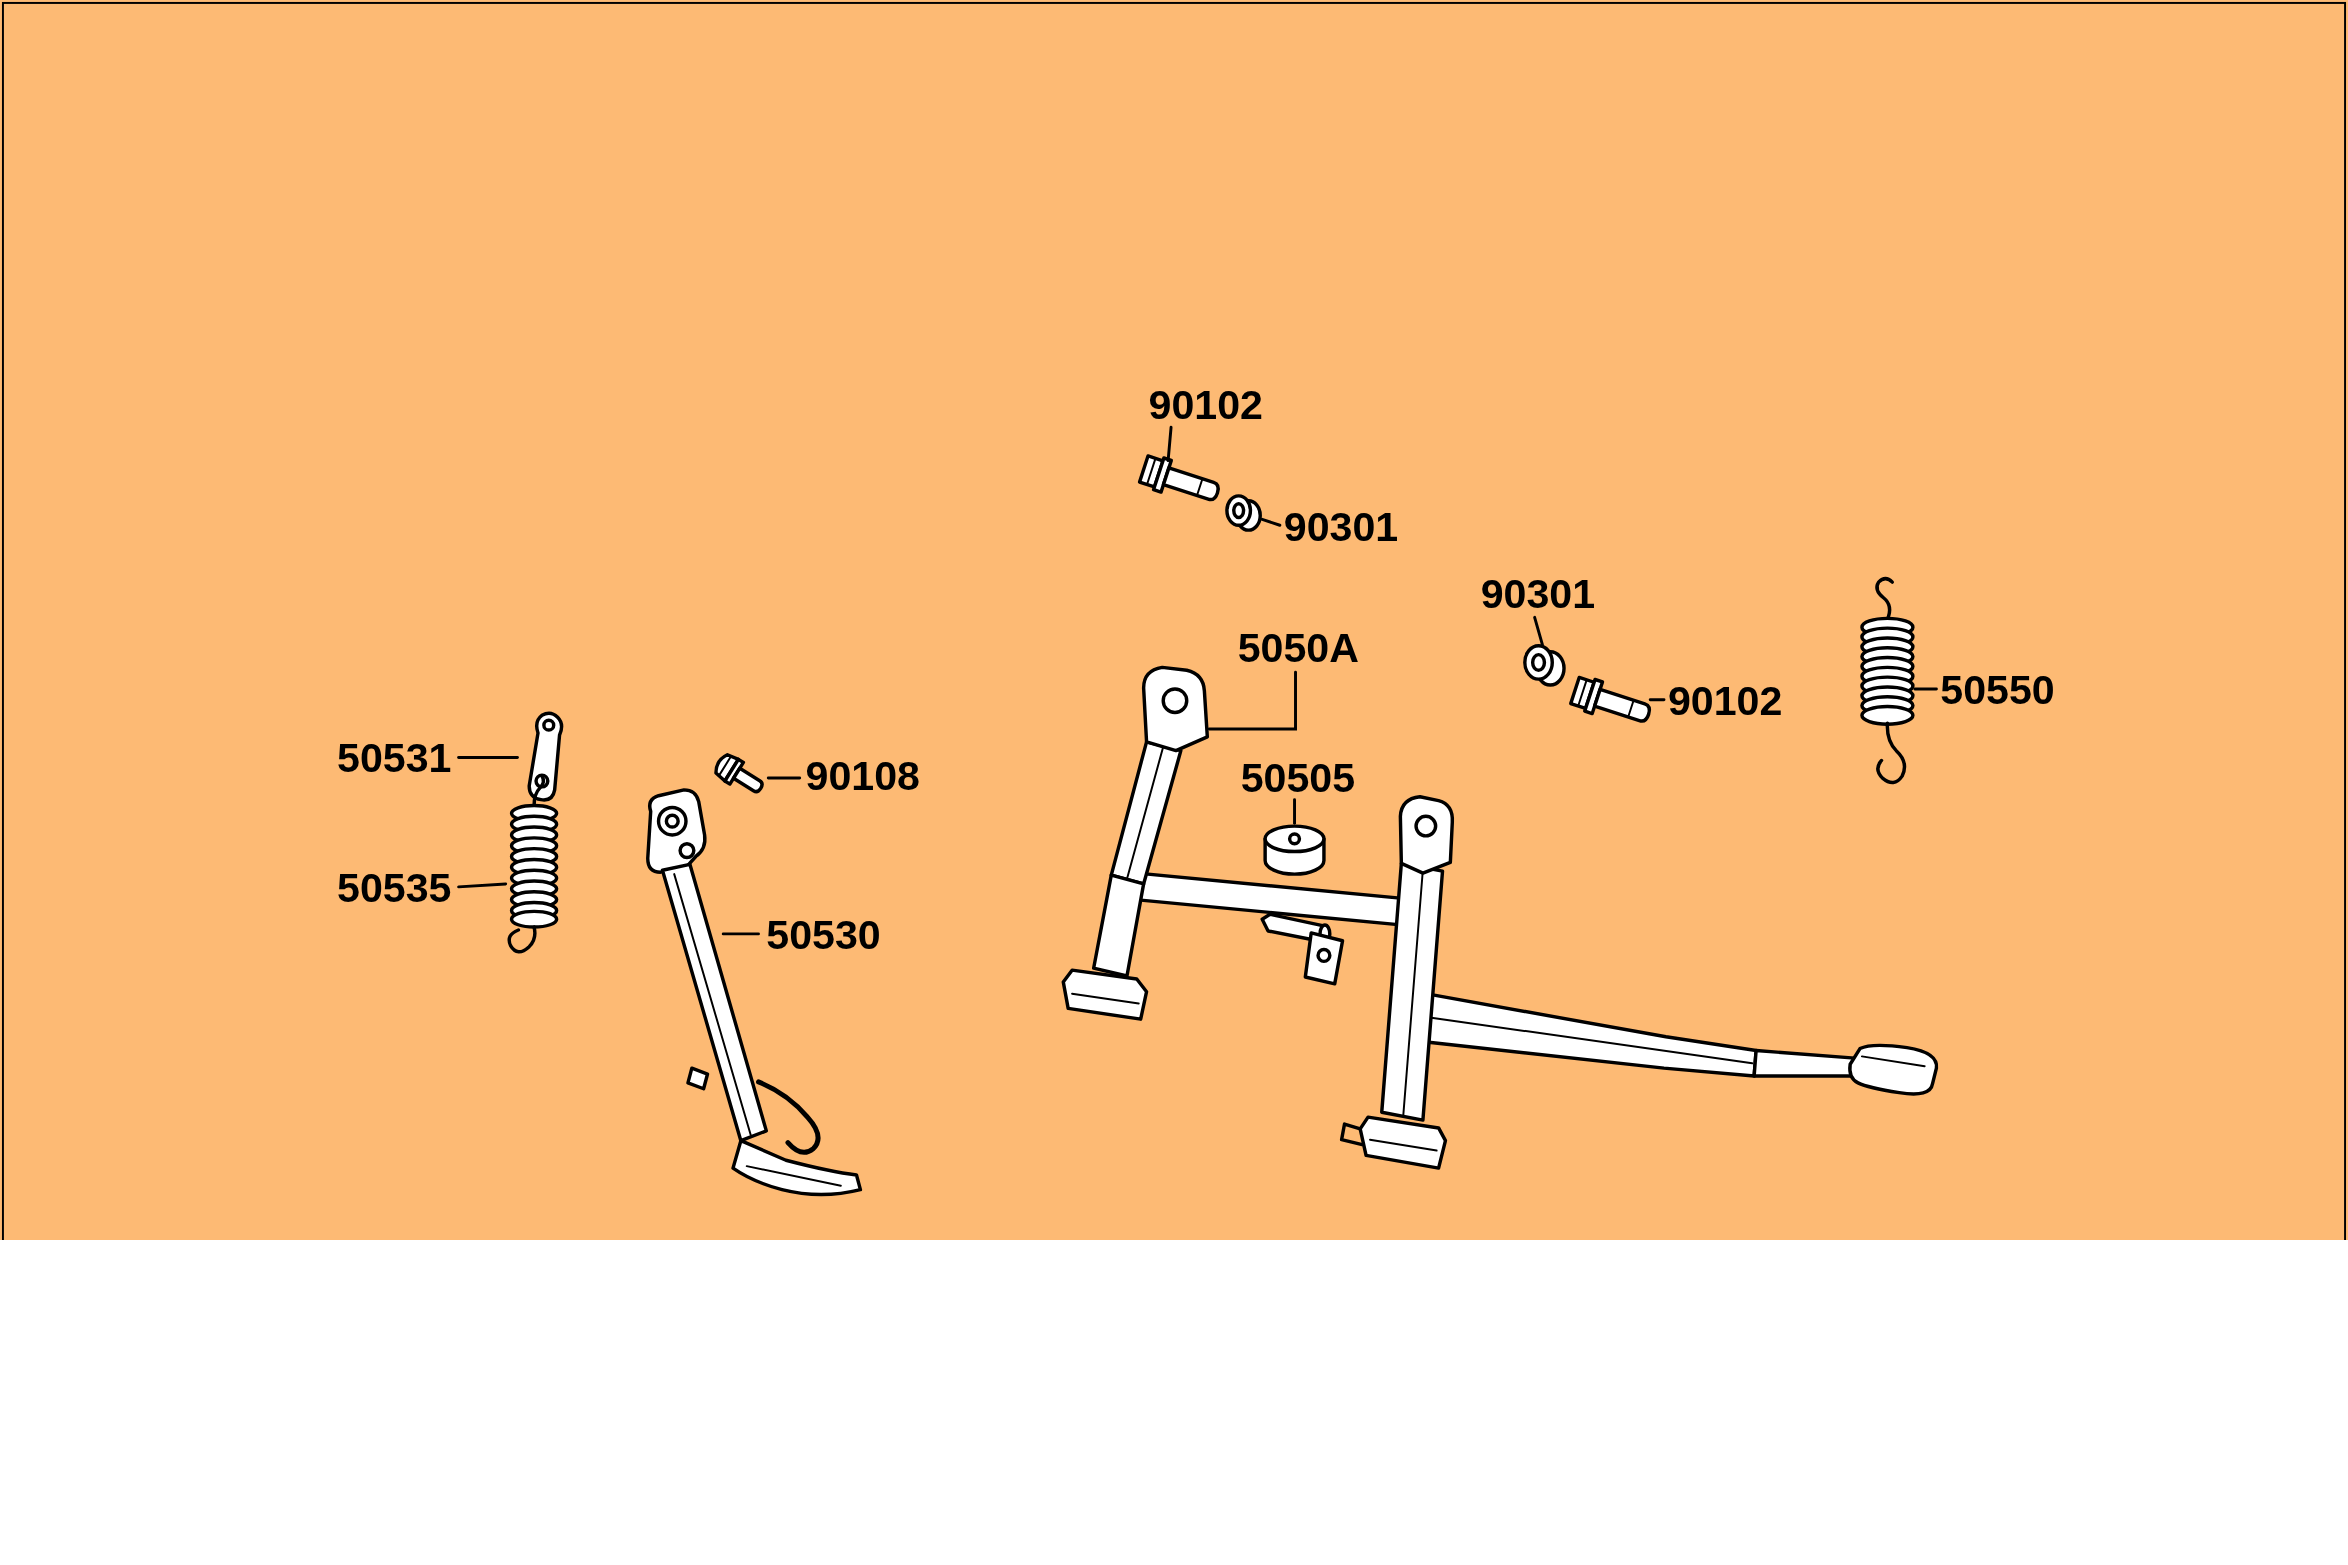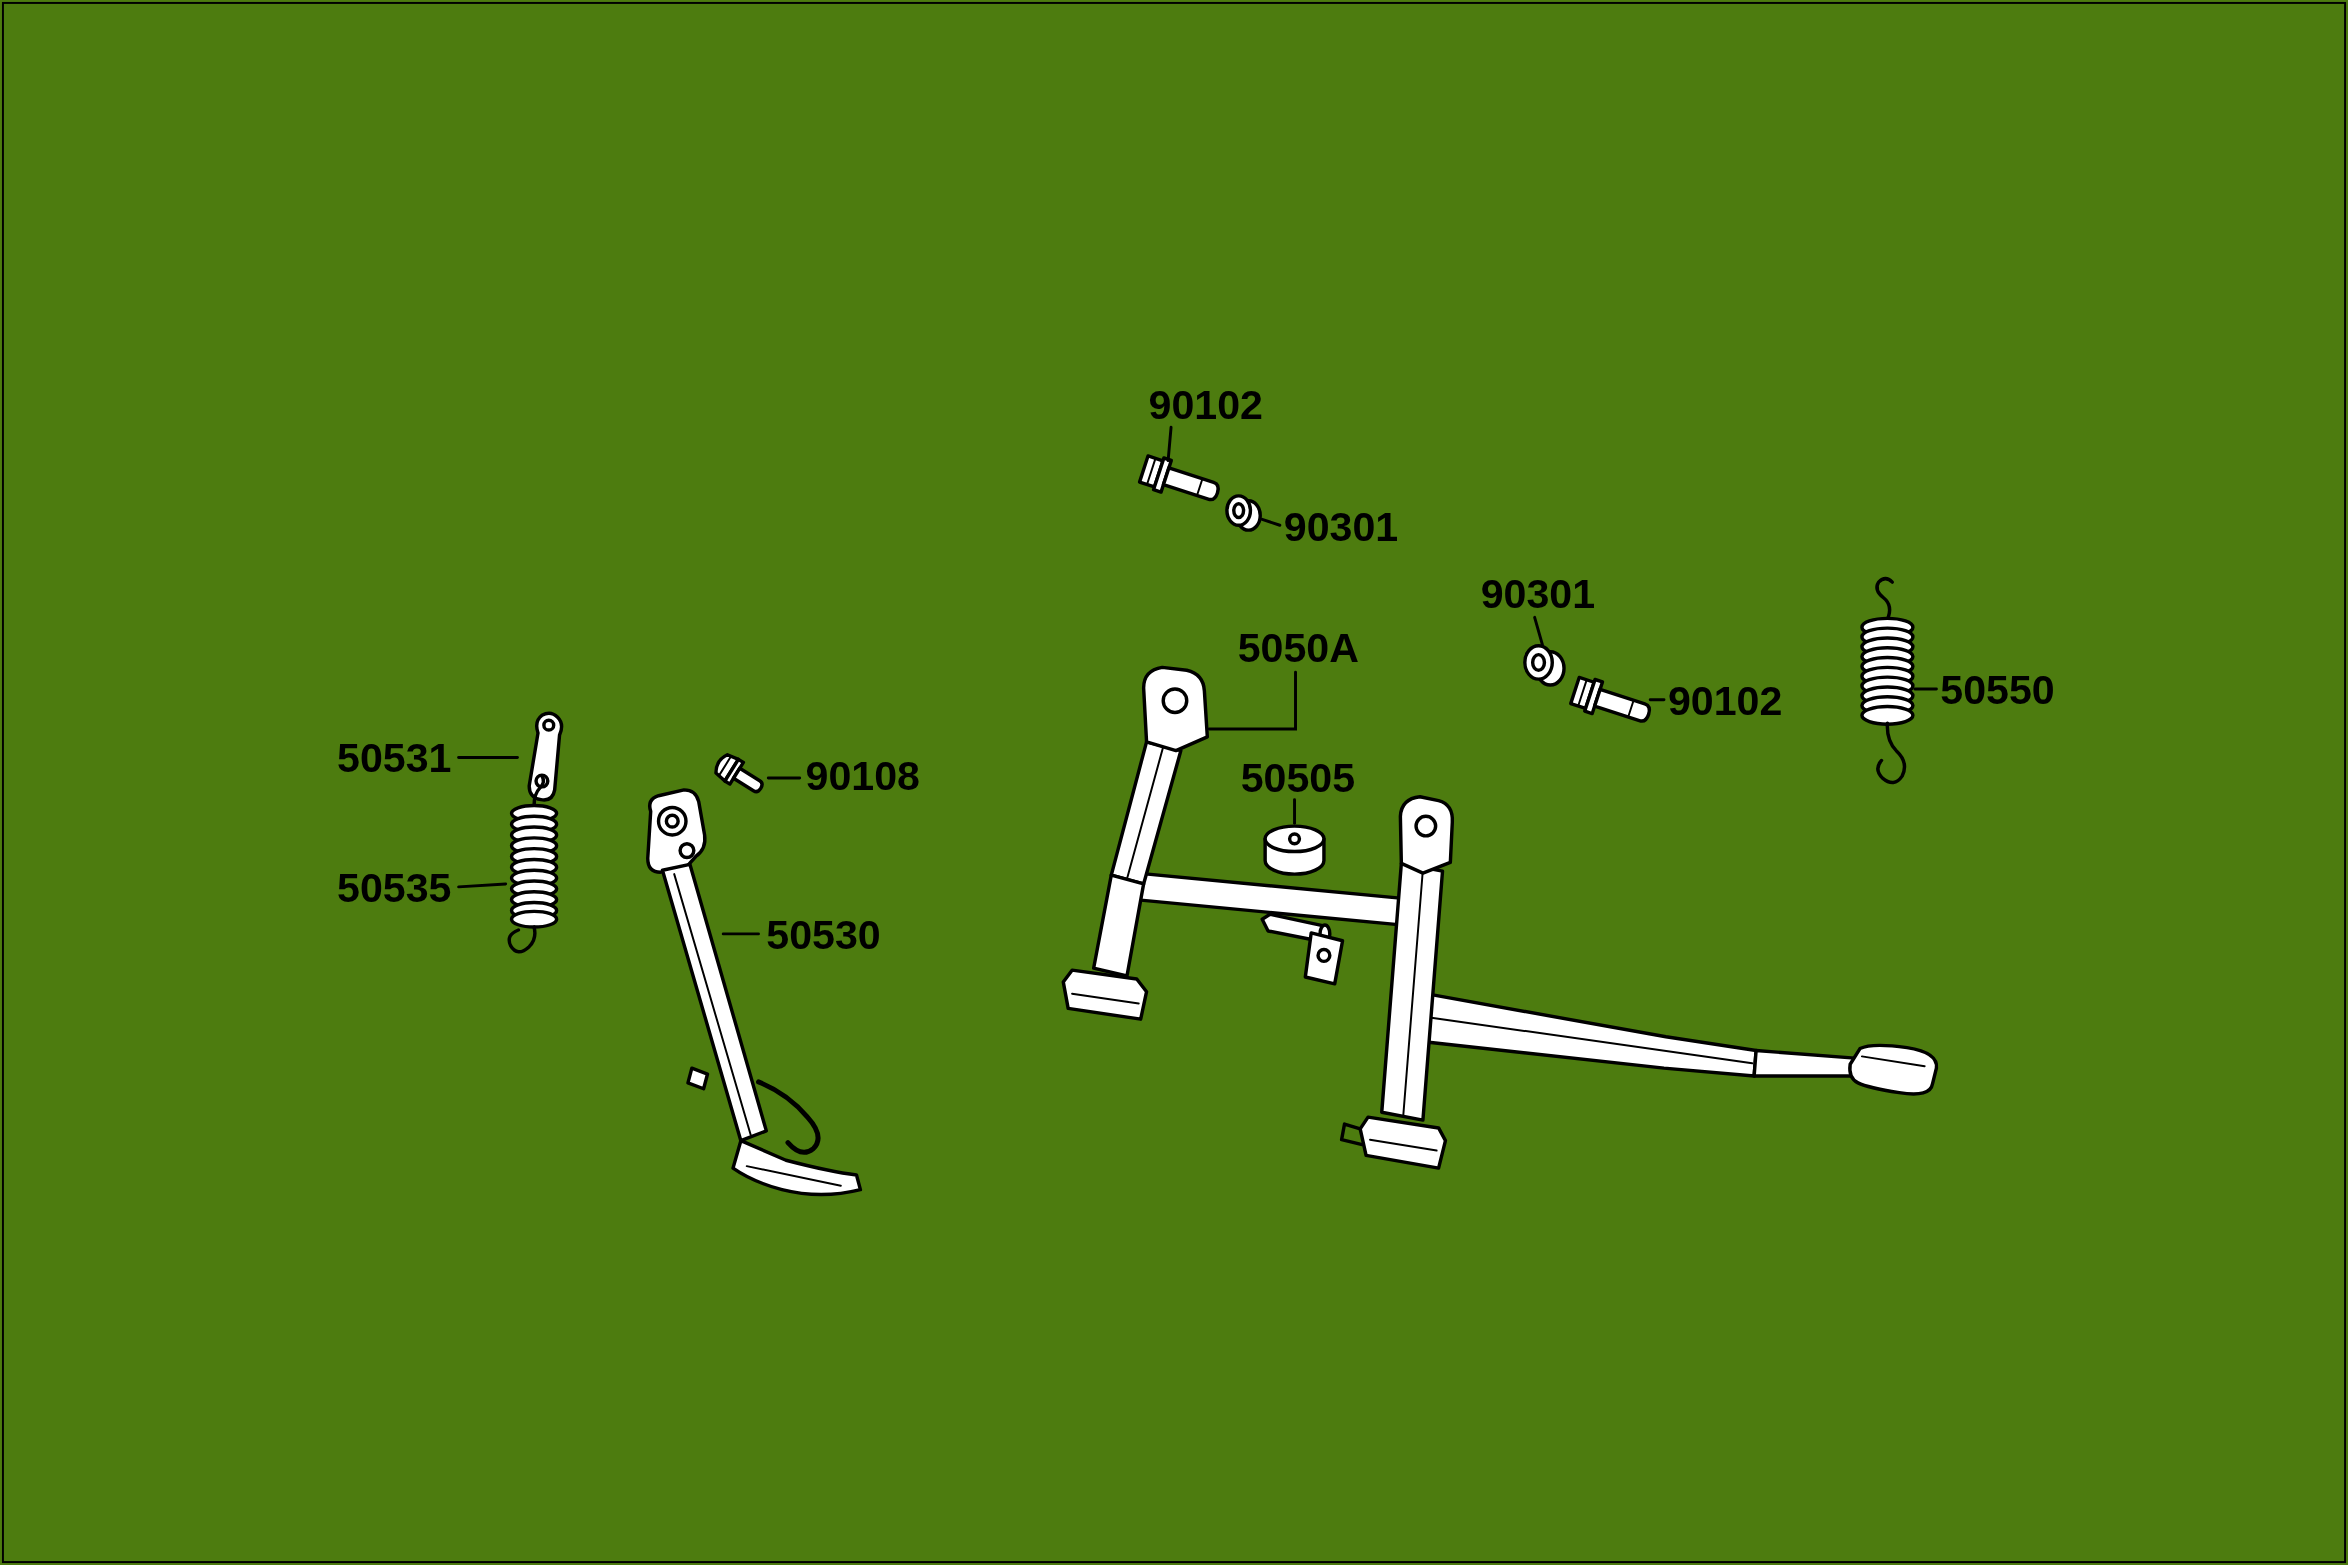--- a/index.html
+++ b/index.html
@@ -3,22 +3,22 @@
 <meta charset="utf-8">
 <style>
   html, body {
     margin: 0;
     padding: 0;
     background: #ffffff;
   }
   .stage {
     position: relative;
     width: 2348px;
-    height: 1565px;
-    background: #4d7c0f;
+    height: 1240px;
+    background: #fdba74;
     overflow: hidden;
   }
   svg.diagram {
     display: block;
     width: 2348px;
     height: 1565px;
   }
   .part {
     stroke: #000000;
     stroke-width: 3.5;

